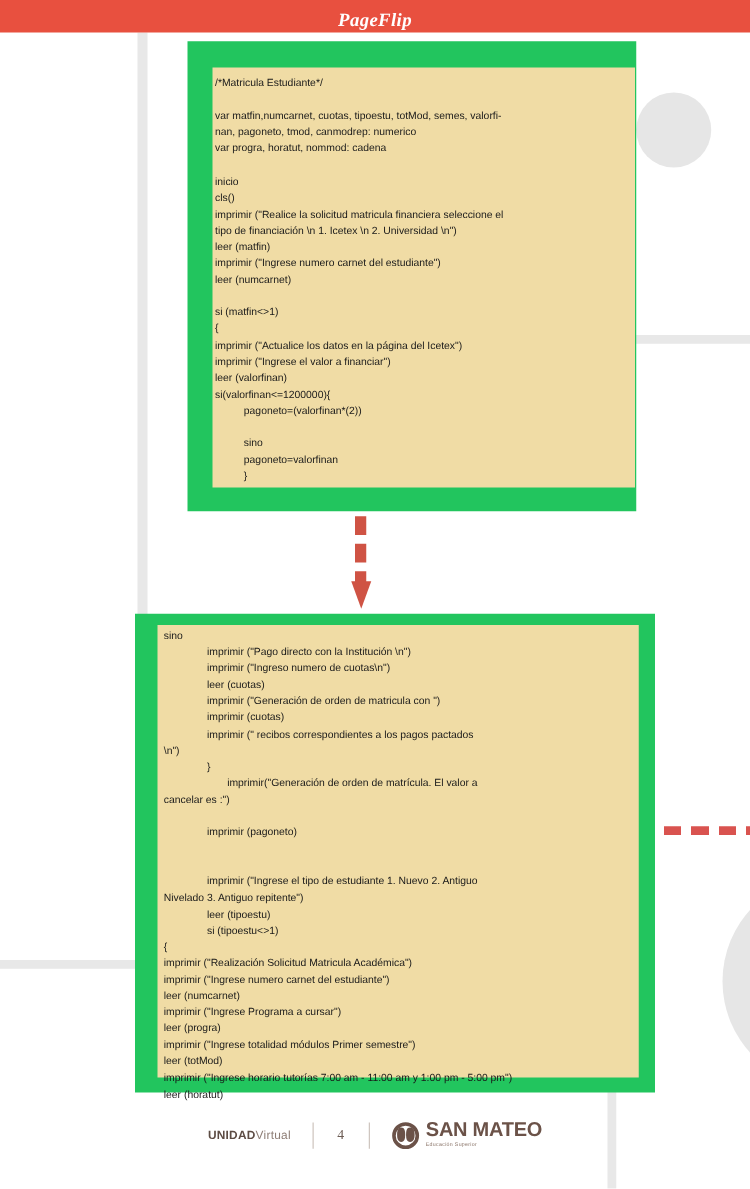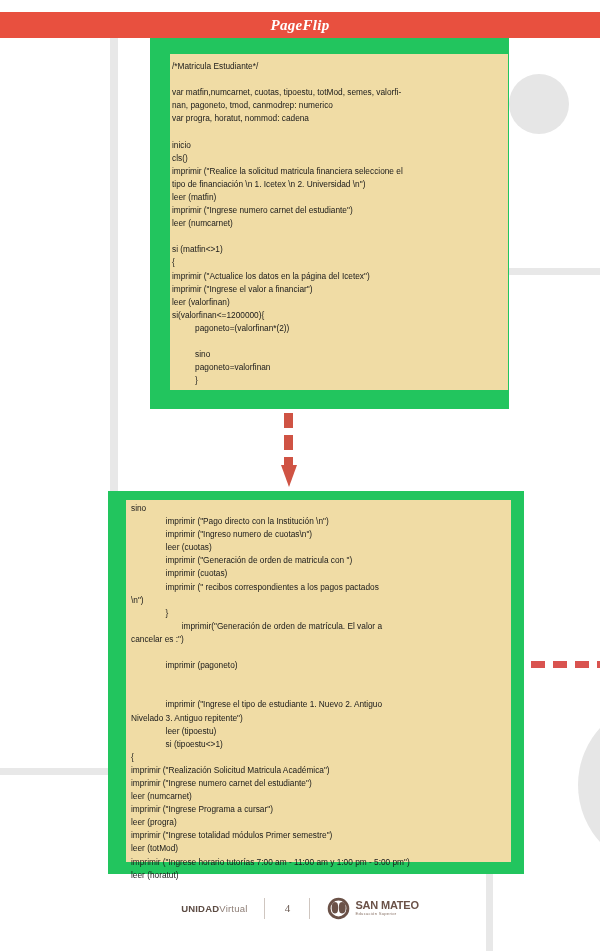--- a/index.html
+++ b/index.html
@@ -14,25 +14,25 @@
     position: relative;
     width: 600px;
     height: 951px;
     background: #ffffff;
     overflow: hidden;
   }
 
   
   #header-bar {
     position: absolute;
-    left: 0; top: 12px;
+    left: 0; top: 0;
     width: 600px; height: 26px;
     background: #e8503f;
     display: flex;
-    align-items: center;
+    align-items: flex-end;
     justify-content: center;
     z-index: 40;
   }
   #header-title {
     color: #ffffff;
     font-family: "Liberation Serif", serif;
     font-style: italic;
     font-weight: bold;
     font-size: 15px;
     letter-spacing: 0.3px;
@@ -174,21 +174,21 @@
   }
   #footer-logo {
     display: flex;
     align-items: center;
     gap: 5px;
   }
   #footer-logo-mark { display: block; }
   #footer-logo-text { line-height: 1; }
   #footer-logo-name {
     display: block;
-    font-size: 11px;
+    font-size: 16px;
     font-weight: bold;
     letter-spacing: -0.2px;
     color: #6b5248;
     font-family: "Liberation Sans", sans-serif;
   }
   #footer-logo-tagline {
     display: block;
     font-size: 4.2px;
     letter-spacing: 0.25px;
     color: #8a7468;

